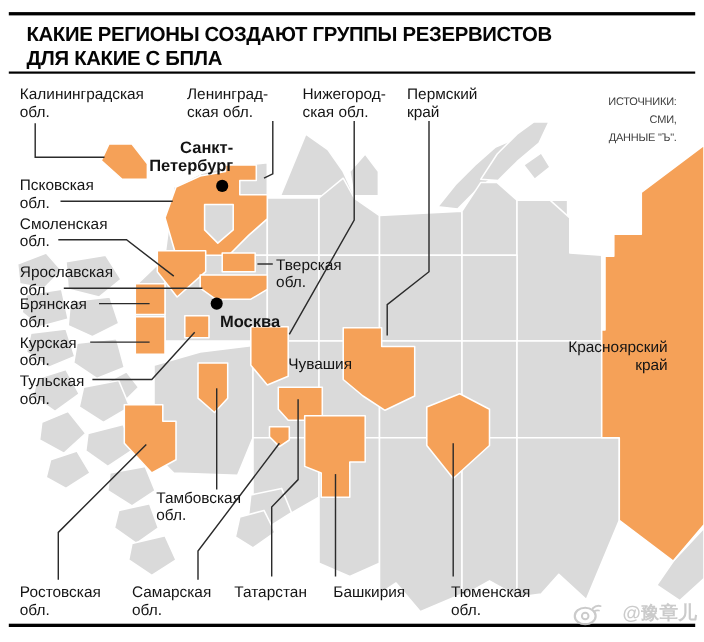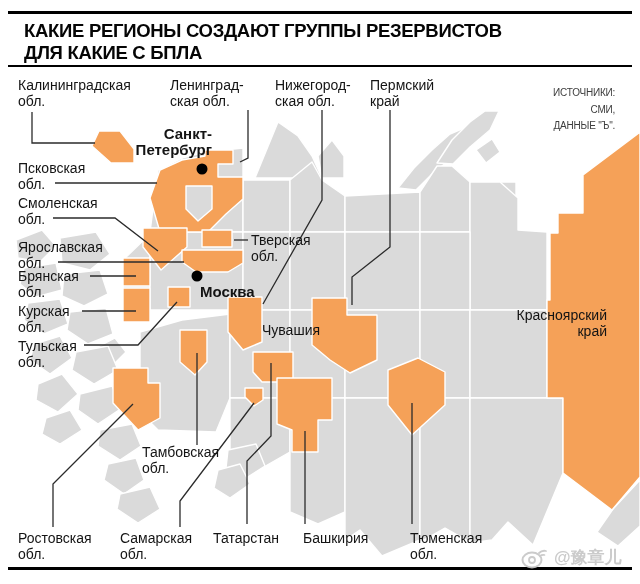--- a/index.html
+++ b/index.html
@@ -8,21 +8,21 @@
   .rule{position:absolute;left:8px;width:624px;background:#000;}
   #rule-top{top:11px;height:3px;}
   #rule-mid{top:65px;height:1.5px;}
   #rule-bottom{top:567px;height:2.5px;z-index:3;}
   #title{position:absolute;left:14px;top:20px;font-size:18.5px;font-weight:bold;
          color:#050505;line-height:22px;letter-spacing:-0.3px;white-space:nowrap;margin-left:10px;}
   #sources{position:absolute;left:553px;top:85px;font-size:10px;line-height:16.5px;
            color:#3d3d3d;letter-spacing:-0.2px;text-align:right;}
   #mapsvg{position:absolute;left:0;top:0;z-index:2;}
   #watermark{position:absolute;left:521px;top:545px;z-index:4;display:flex;align-items:center;
-             gap:5px;color:#c7c7c7;font-size:17px;font-weight:bold;opacity:0.92;}
+             gap:17px;color:#c7c7c7;font-size:17px;font-weight:bold;opacity:0.92;}
   #watermark svg{display:block;}
 </style>
 </head>
 <body>
 
 <div id="stage">
   <div id="rule-top" class="rule"></div>
   <div id="title">
     <div>КАКИЕ РЕГИОНЫ СОЗДАЮТ ГРУППЫ РЕЗЕРВИСТОВ</div>
     <div>ДЛЯ КАКИЕ С БПЛА</div>

